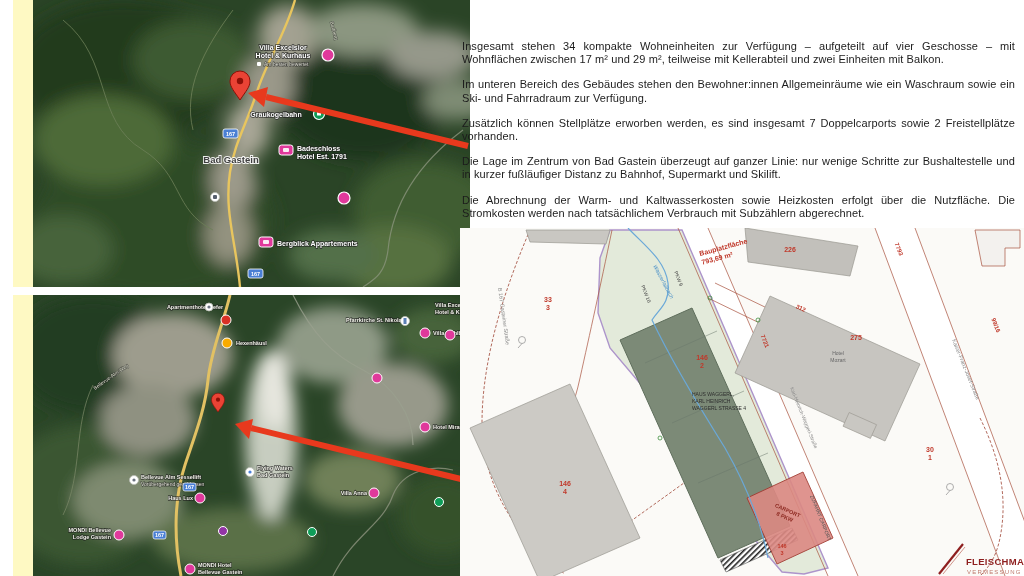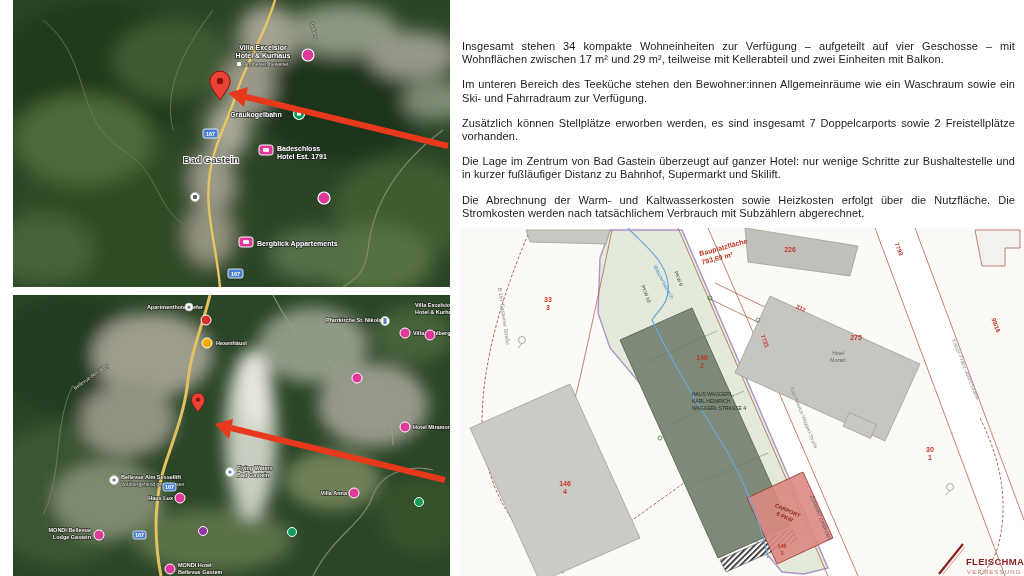--- a/index.html
+++ b/index.html
@@ -1,18 +1,18 @@
 <!DOCTYPE html>
 <html><head>
 <meta charset="utf-8">
 <style>
   html,body{margin:0;padding:0;background:#fff;}
   .page{position:relative;width:1024px;height:576px;background:#ffffff;overflow:hidden;
         font-family:"Liberation Sans",sans-serif;}
-  .map{position:absolute;overflow:hidden;background:#fef9c3;}
+  .map{position:absolute;overflow:hidden;background:#fef9c3;padding-left:20px;}
   .map svg{display:block;width:100%;height:100%;}
   .map-top{left:13px;top:0;width:437px;height:287px;}
   .map-bottom{left:13px;top:295px;width:437px;height:281px;}
   .textblock{position:absolute;left:462px;top:4px;width:553px;color:#1c1c1c;margin-top:36px;}
   .textblock p{margin:0 0 12px 0;font-size:11px;line-height:1.2;text-align:justify;
                font-weight:500;letter-spacing:.1px;}
   .plan{position:absolute;left:460px;top:228px;width:564px;height:348px;background:#fbfaf7;}
   .plan svg{display:block;width:100%;height:100%;}
 
   
@@ -238,23 +238,23 @@
 
       <g>
         <line x1="432" y1="185" x2="218" y2="133" stroke="#e8391d" stroke-width="6"></line>
         <polygon points="202,129 220,124 216,144" fill="#e8391d"></polygon>
       </g>
     </svg>
   </div>
 
   <div class="textblock">
     <p>Insgesamt stehen 34 kompakte Wohneinheiten zur Verfügung – aufgeteilt auf vier Geschosse – mit Wohnflächen zwischen 17 m² und 29 m², teilweise mit Kellerabteil und zwei Einheiten mit Balkon.</p>
-    <p>Im unteren Bereich des Teeküche stehen den Bewohner:innen Allgemeinräume wie ein Waschraum sowie ein Ski- und Fahrradraum zur Verfügung.</p>
+    <p>Im unteren Bereich des Gebäudes stehen den Bewohner:innen Allgemeinräume wie ein Waschraum sowie ein Ski- und Fahrradraum zur Verfügung.</p>
     <p>Zusätzlich können Stellplätze erworben werden, es sind insgesamt 7 Doppelcarports sowie 2 Freistellplätze vorhanden.</p>
-    <p>Die Lage im Zentrum von Bad Gastein überzeugt auf ganzer Hotel: nur wenige Schritte zur Bushaltestelle und in kurzer fußläufiger Distanz zu Bahnhof, Supermarkt und Skilift.</p>
+    <p>Die Lage im Zentrum von Bad Gastein überzeugt auf ganzer Linie: nur wenige Schritte zur Bushaltestelle und in kurzer fußläufiger Distanz zu Bahnhof, Supermarkt und Skilift.</p>
     <p>Die Abrechnung der Warm- und Kaltwasserkosten sowie Heizkosten erfolgt über die Nutzfläche. Die Stromkosten werden nach tatsächlichem Verbrauch mit Subzählern abgerechnet.</p>
   </div>
 
   <div class="plan">
     <svg viewBox="0 0 564 348">
       <defs>
         <pattern id="hatch" width="4" height="4" patternUnits="userSpaceOnUse" patternTransform="rotate(45)">
           <rect width="4" height="4" fill="#fff"></rect>
           <rect width="1.6" height="4" fill="#222"></rect>
         </pattern>

